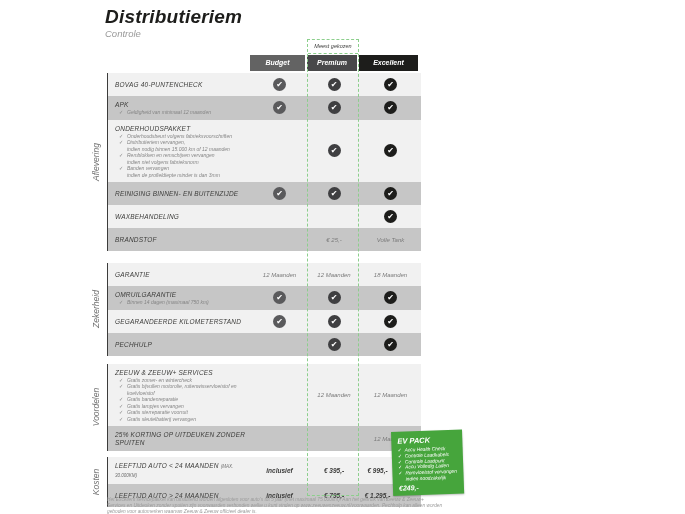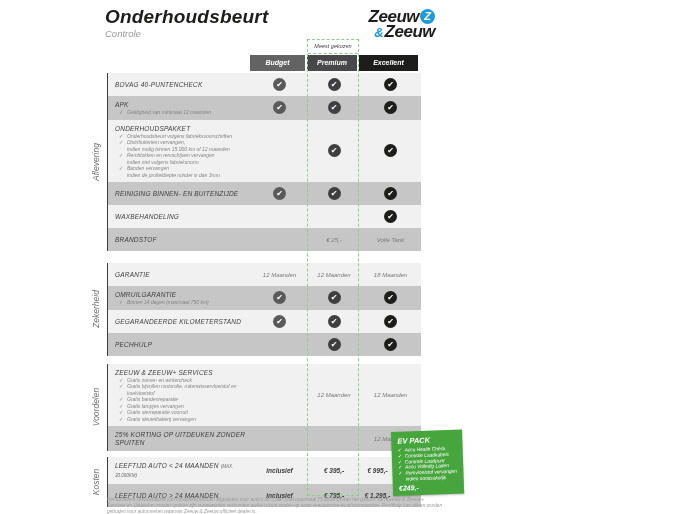--- a/index.html
+++ b/index.html
@@ -60,26 +60,22 @@
   .footer{position:absolute;left:107px;top:497px;width:345px;font-size:4.8px;line-height:6px;
           color:#9b9b9b;white-space:nowrap;}
 </style>
 </head>
 <body>
 
 <div class="page">
 
   <div class="hdr">
     <div>
-      <div class="title">Onderhoudsbeurt</div>
+      <div class="title">Distributieriem</div>
       <div class="subtitle">Controle</div>
-    </div>
-    <div class="logo">
-      <div><span class="w1">Zeeuw</span><span class="zbadge">Z</span></div>
-      <div><span class="amp">&amp;</span><span class="w2">Zeeuw</span></div>
     </div>
   </div>
 
   <div class="tbl">
     <div class="colheaders" id="col-headers">
         <div class="colh c0">Budget</div>
         <div class="colh c1">Premium</div>
         <div class="colh c2">Excellent</div>
       </div>
     <div id="rows-root">

